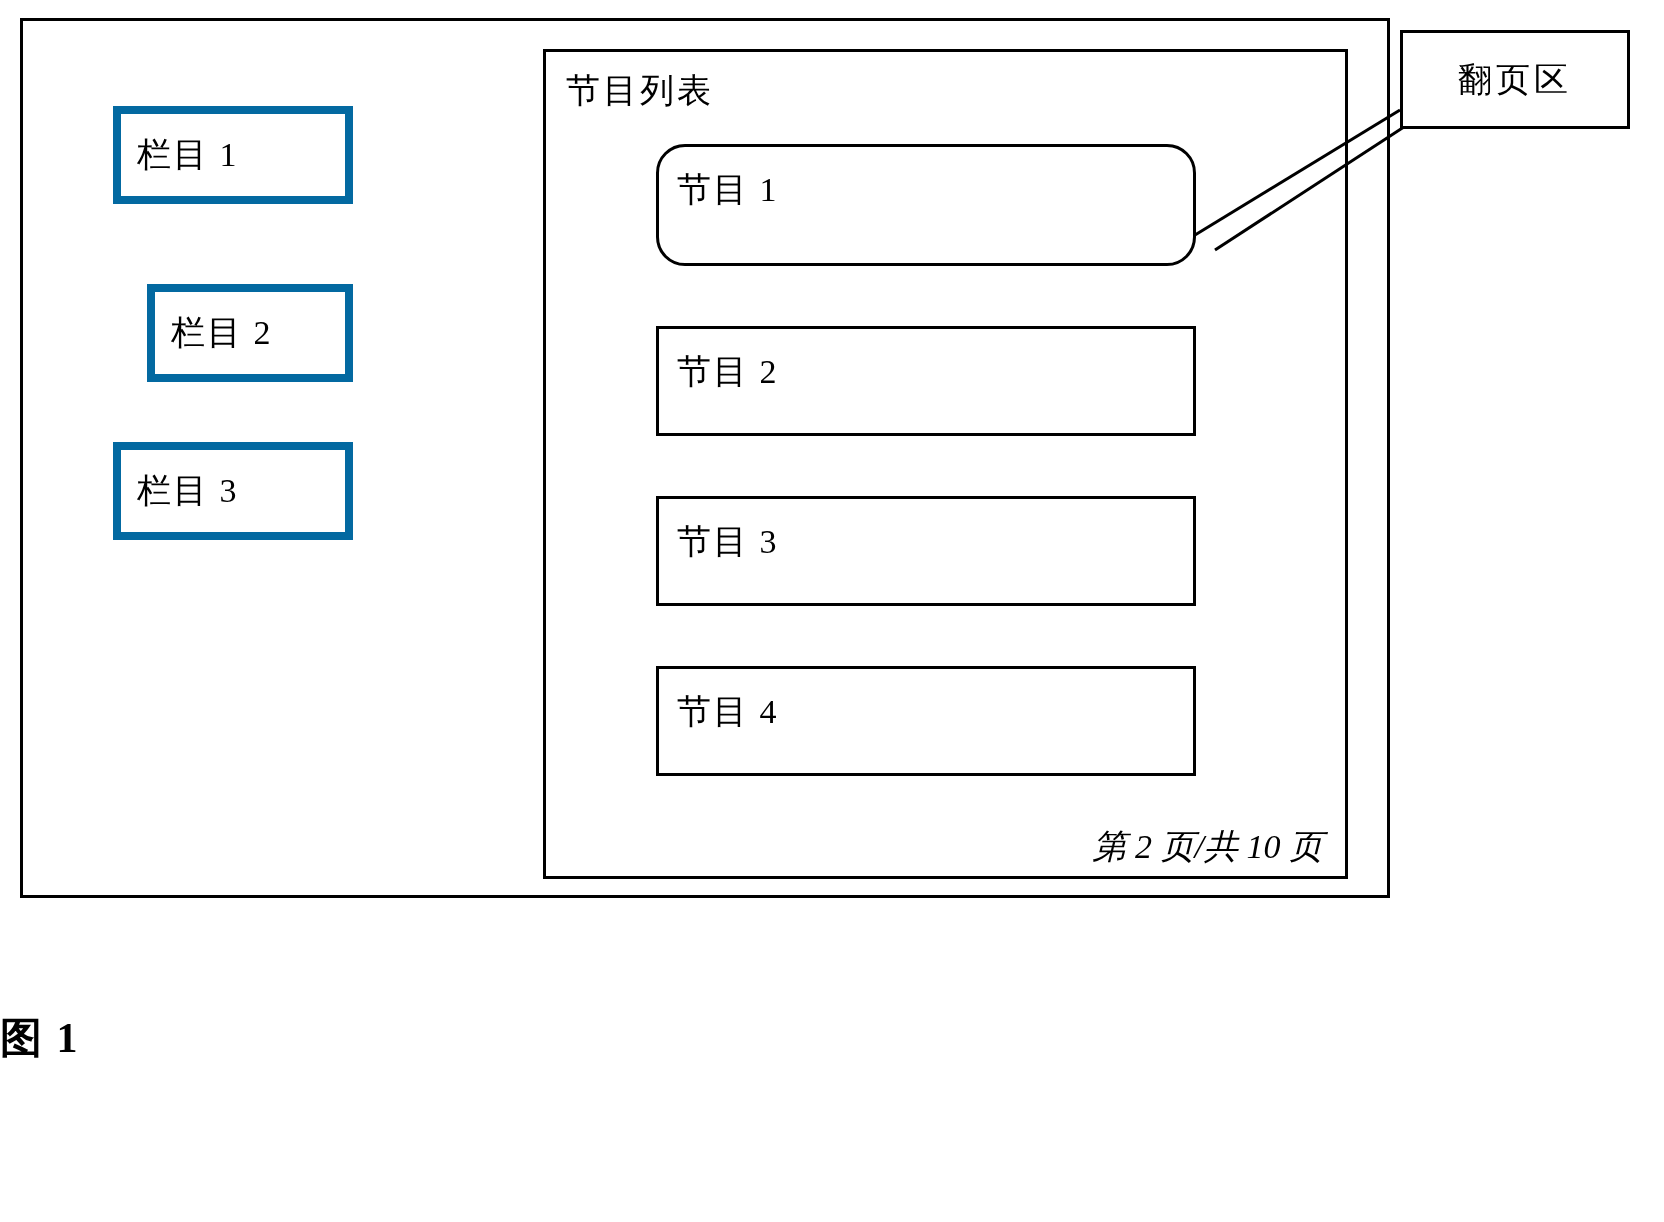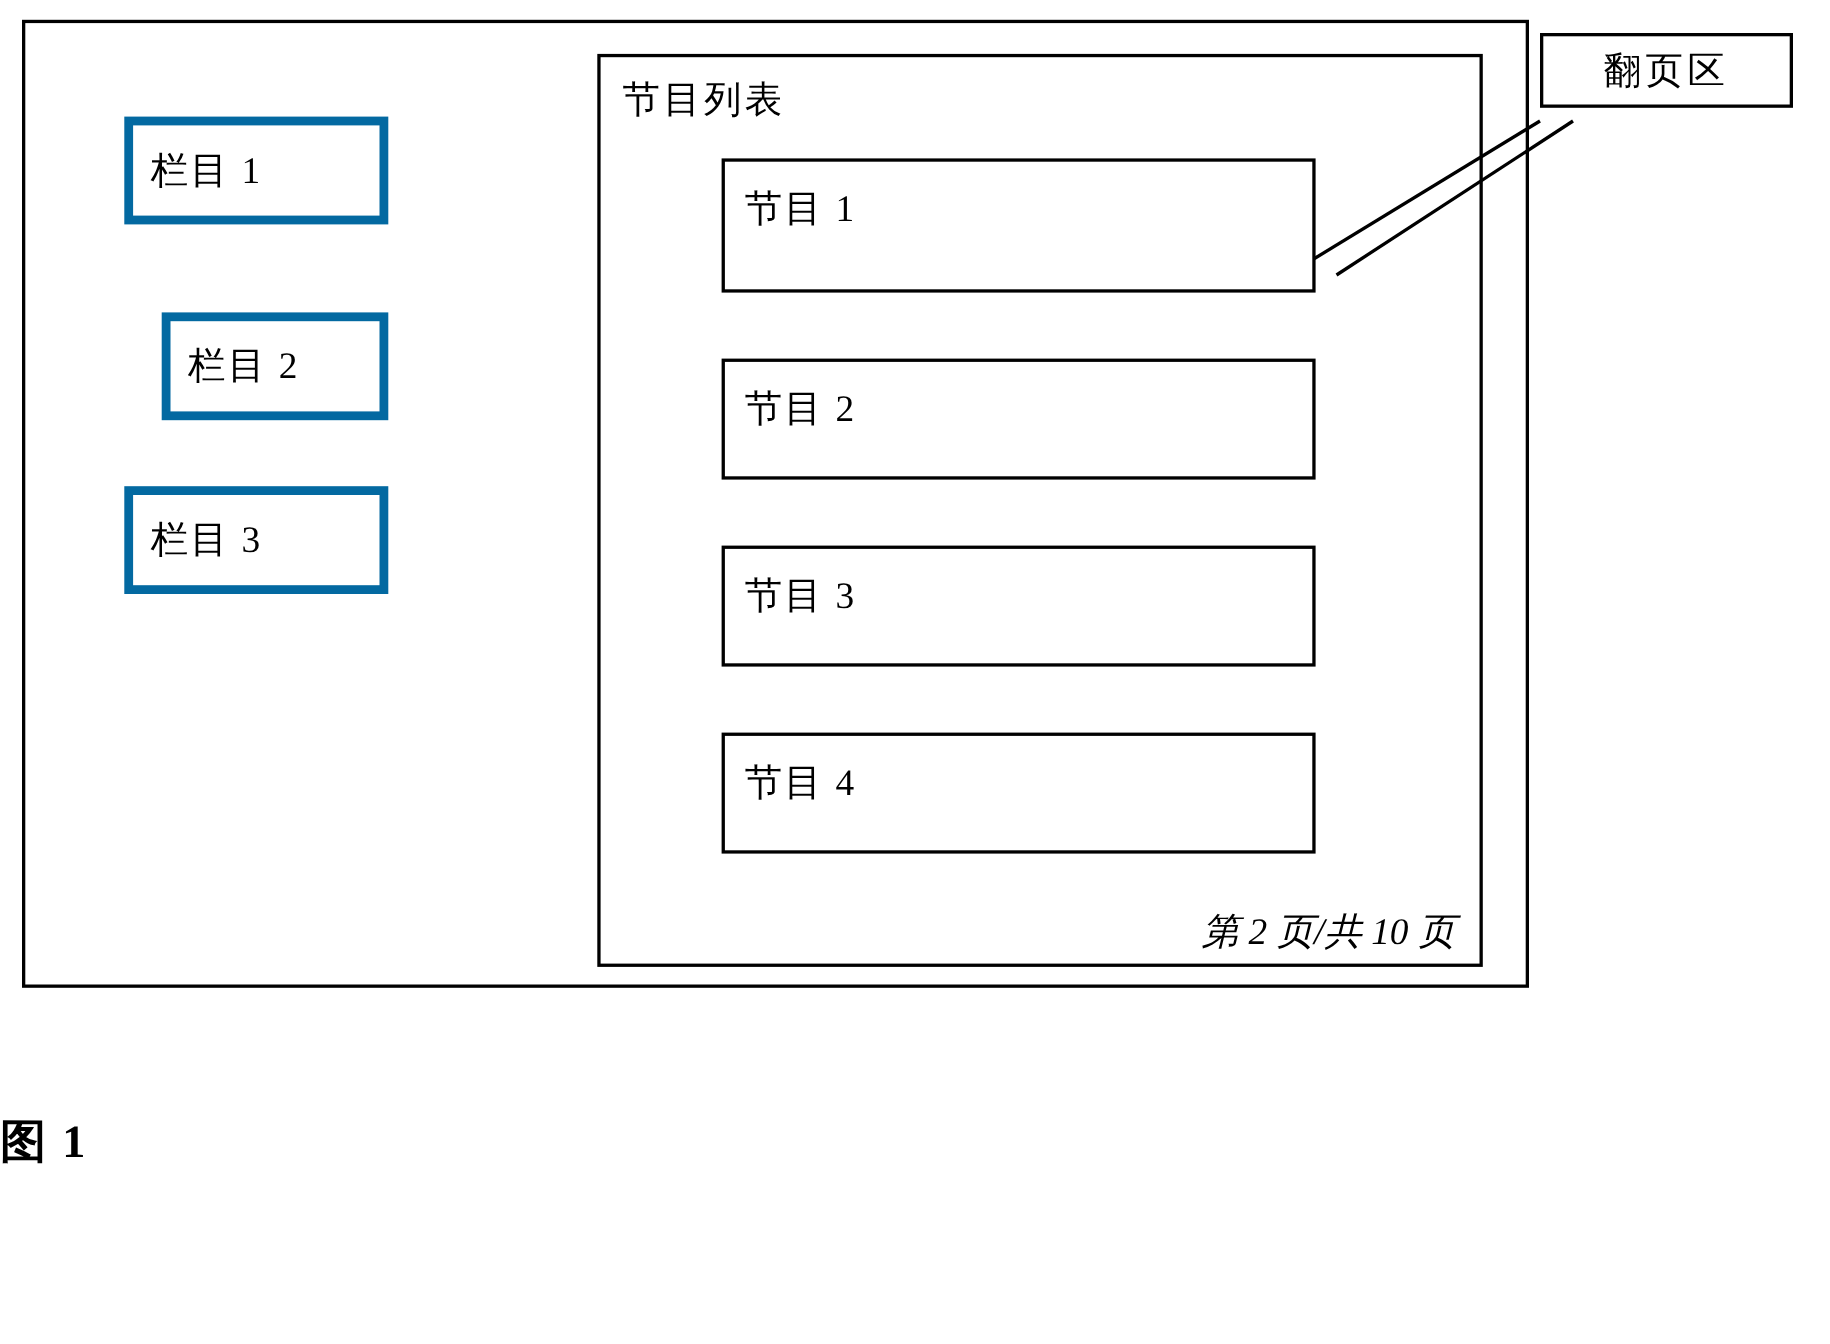--- a/index.html
+++ b/index.html
@@ -54,34 +54,34 @@
       padding: 30px 0 0 110px;
     }
     .program-item {
       width: 540px;
       border: 3px solid #000;
       padding: 20px 18px 38px 18px;
       margin-bottom: 60px;
       font-size: 34px;
       letter-spacing: 2px;
     }
-    .program-item.first { padding-bottom: 50px; }
+    .program-item.first { padding-bottom: 50px; border-radius: 29px; }
     .page-indicator {
       position: absolute;
       bottom: 6px;
       right: 22px;
       font-size: 34px;
       font-style: italic;
     }
     .callout-box {
       position: absolute;
       left: 1400px;
       top: 30px;
       width: 230px;
-      height: 68px;
+      height: 99px;
       border: 3px solid #000;
       display: flex;
       align-items: center;
       justify-content: center;
       font-size: 34px;
       letter-spacing: 4px;
       background: #fff;
       z-index: 10;
     }
     .figure-label {

